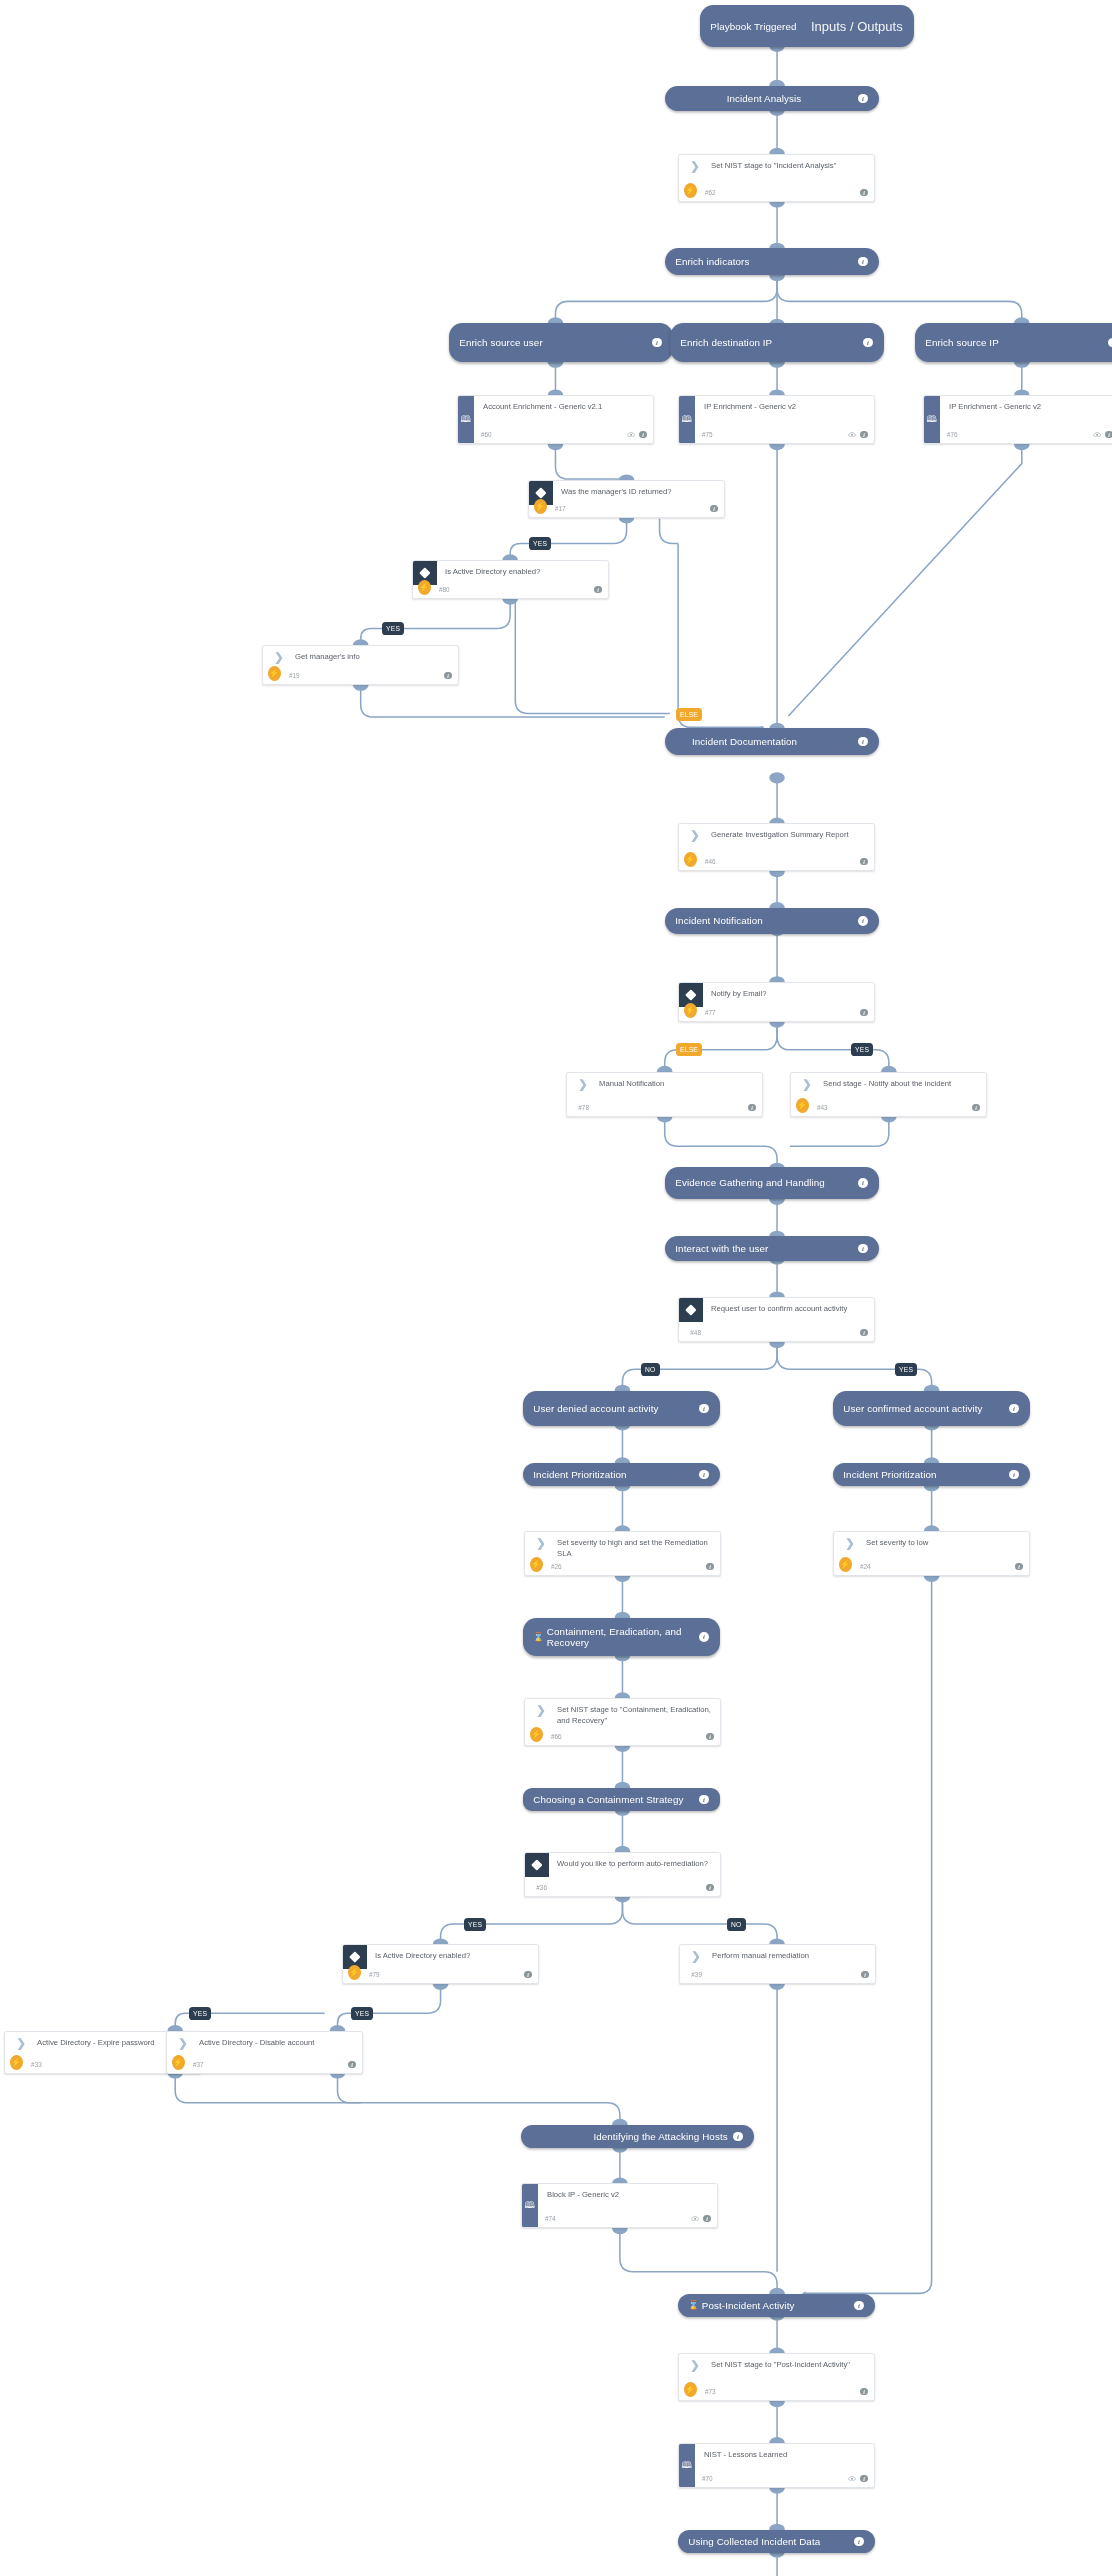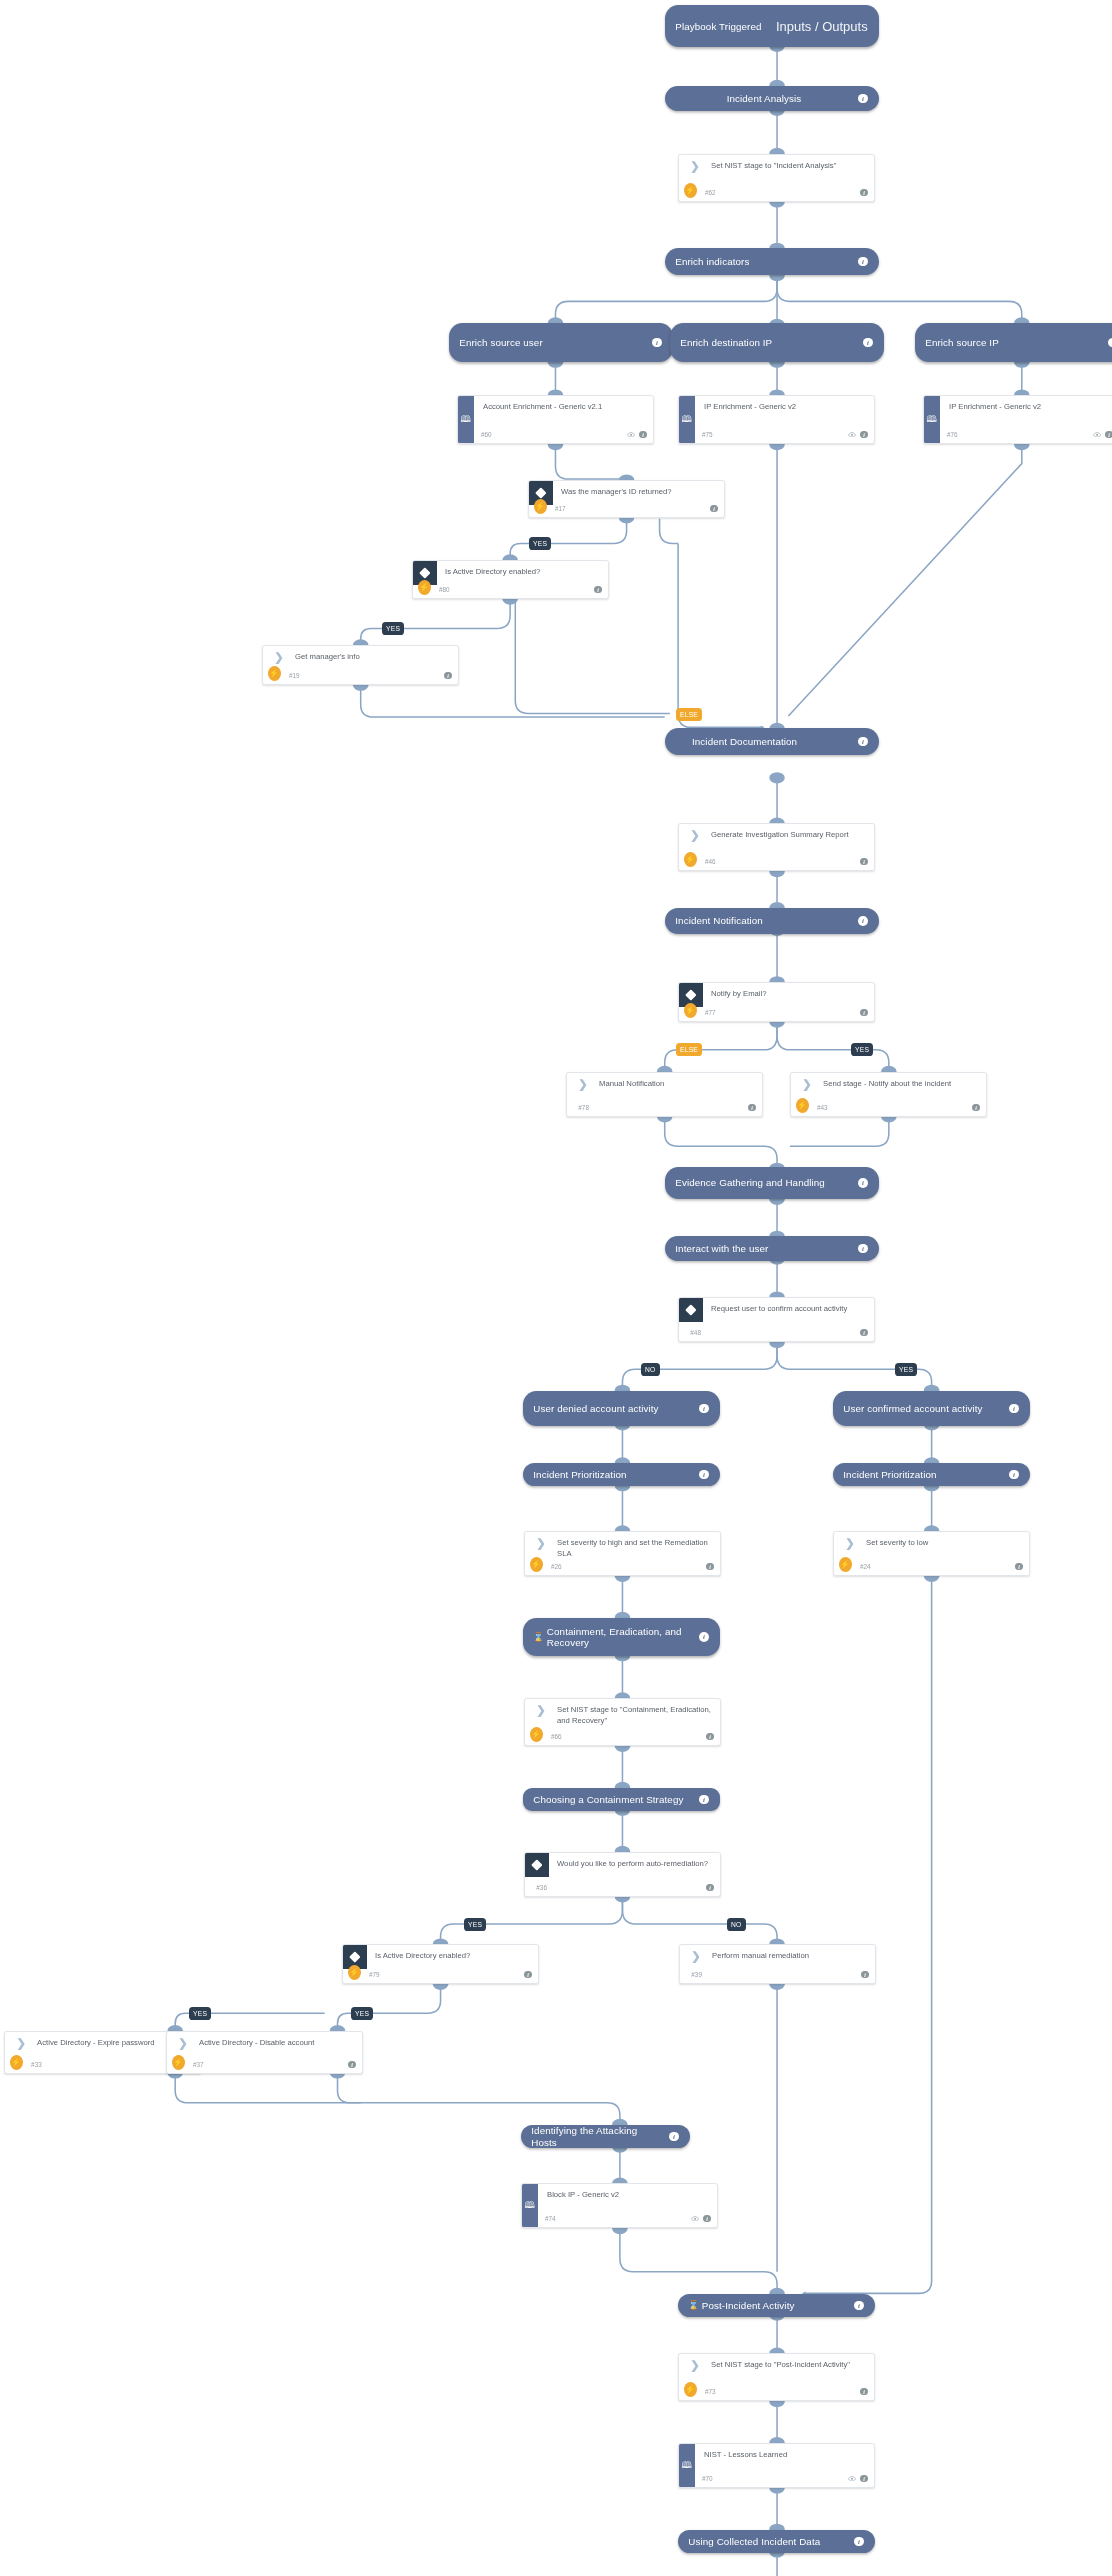--- a/index.html
+++ b/index.html
@@ -295,21 +295,21 @@
       <ellipse cx="1508" cy="5118" rx="15" ry="11"></ellipse>
       <ellipse cx="1508" cy="5194" rx="15" ry="11"></ellipse>
       <ellipse cx="1508" cy="5288" rx="15" ry="11"></ellipse>
       <ellipse cx="1818" cy="5388" rx="15" ry="11"></ellipse>
       <ellipse cx="1818" cy="5476" rx="15" ry="11"></ellipse>
       <ellipse cx="1818" cy="5548" rx="15" ry="11"></ellipse>
       <ellipse cx="1818" cy="5594" rx="15" ry="11"></ellipse>
     </g>
   </svg>
 
-  <div class="sec" style="left:665px;top:5.2px;width:214px;height:42px;">
+  <div class="sec" style="left:700px;top:5.2px;width:214px;height:42px;">
     <div class="sec-title">Playbook Triggered</div>
     <div class="sec-right">Inputs / Outputs</div>
   </div>
 
   <div class="sec" style="left:665px;top:86px;width:214px;height:25px;text-align:center;">
     <div class="sec-title">Incident Analysis</div>
     <div class="infow">i</div>
   </div>
 
   <div class="sec" style="left:665px;top:248px;width:214px;height:27px;justify-content:space-between;">
@@ -376,21 +376,21 @@
     <span class="hourglass">⌛</span>
     <div class="sec-title">Containment, Eradication, and Recovery</div>
     <div class="infow">i</div>
   </div>
 
   <div class="sec" style="left:523px;top:1788px;width:197px;height:23px;border-radius:9px;">
     <div class="sec-title">Choosing a Containment Strategy</div>
     <div class="infow">i</div>
   </div>
 
-  <div class="sec" style="left:521px;top:2125px;width:169px;height:23px;">
+  <div class="sec" style="left:521px;top:2125px;width:233px;height:23px;text-align:right;">
     <div class="sec-title">Identifying the Attacking Hosts</div>
     <div class="infow">i</div>
   </div>
 
   <div class="sec" style="left:678px;top:2294px;width:197px;height:23px;">
     <span class="hourglass">⌛</span>
     <div class="sec-title">Post-Incident Activity</div>
     <div class="infow">i</div>
   </div>
 

